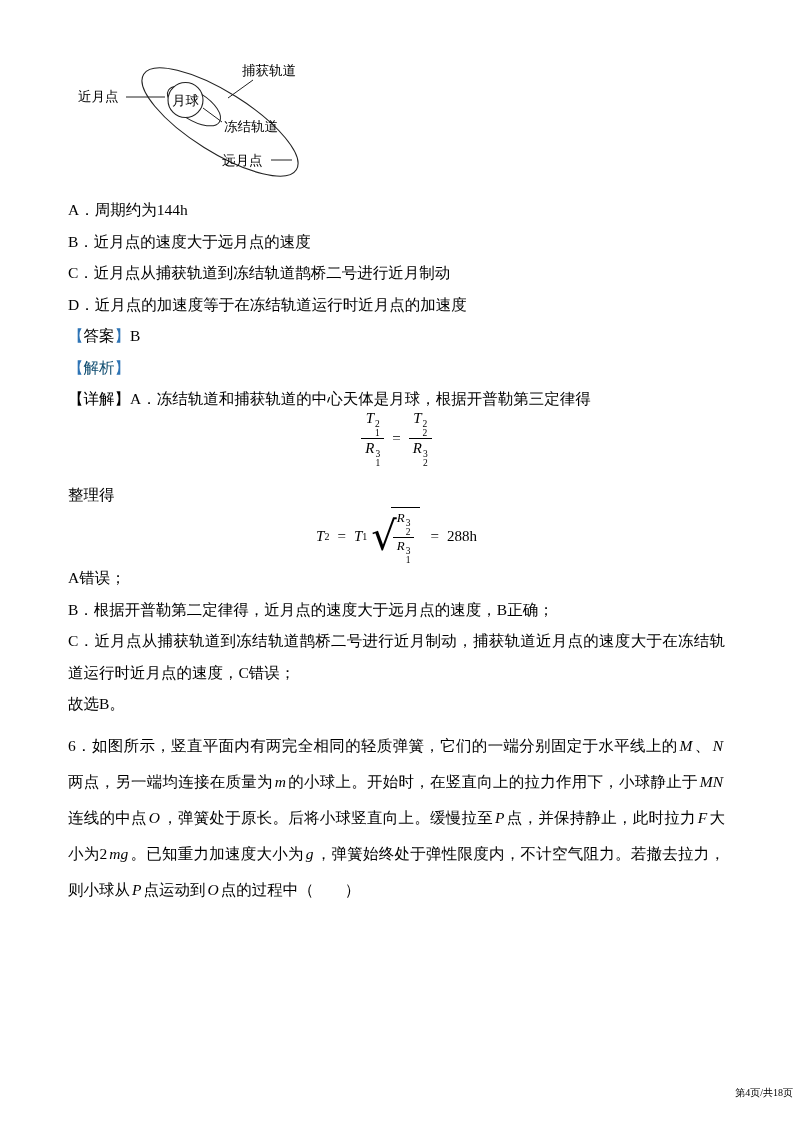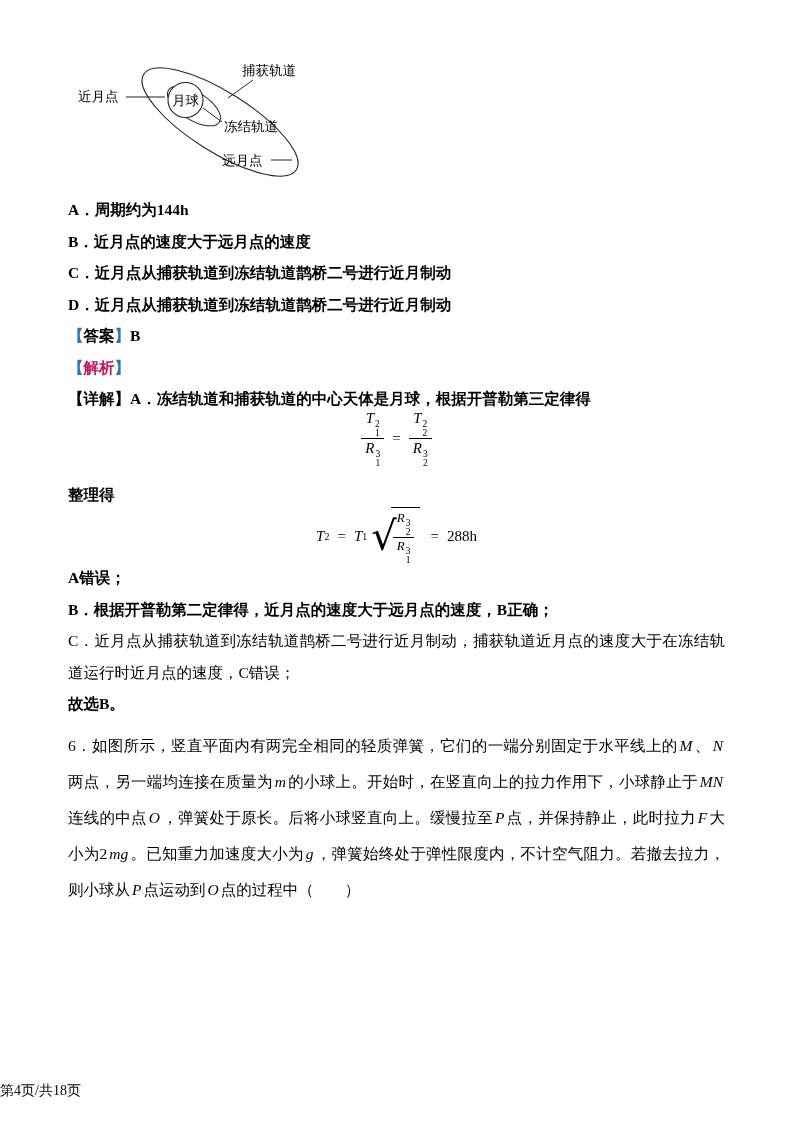--- a/index.html
+++ b/index.html
@@ -10,25 +10,25 @@
     margin:0 auto;
     background:#fff;
     color:#000;
     font-family:"Liberation Serif","DejaVu Serif",serif;
     font-size:15.5px;
     padding:55px 68px 0 68px;
     overflow:hidden;
   }
   .diagram-wrap { margin-left:4px; }
   svg text { font-family:"Liberation Serif","DejaVu Serif",serif; font-size:13.5px; fill:#000; }
-  .line { line-height:31.5px; white-space:nowrap;font-weight:bold; }
+  .line { line-height:31.5px; white-space:nowrap; }
   .para { line-height:31.5px; text-align:justify; }
   .q6-para { line-height:36px; text-align:justify; margin-top:8px; }
   .blue-bracket { color:#2e74b5; }
-  .teal-label { color:#be185d; }
+  .teal-label { color:#0c4a6e; }
   .formula-block {
     height:48px; display:flex; align-items:center; justify-content:center;
     font-size:15px;
   }
   .formula-block.tall { height:52px; }
   .frac { display:inline-block; vertical-align:middle; text-align:center; }
   .frac .num, .frac .den { display:block; padding:0 4px; line-height:1.2; }
   .frac .den { border-top:1px solid #000; }
   .mi { font-style:italic; }
   .stack {
@@ -38,21 +38,21 @@
   }
   .op { margin:0 8px; }
   .subsc { font-size:10px; font-style:normal; vertical-align:-3px; }
   .sqrt { display:inline-flex; align-items:center; vertical-align:middle; margin:0 2px 0 4px; }
   .sqrt-sym { font-size:40px; line-height:40px; font-family:"DejaVu Sans",sans-serif; font-style:normal; }
   .sqrt-body { border-top:1.4px solid #000; padding:2px 6px 1px 2px; margin-left:-6px; }
   .sqrt-body .frac { font-size:13px; }
   .seg-math { font-style:italic; padding:0 2px; }
   .footer {
     position:absolute; bottom:22px; left:0; width:100%;
-    text-align:left; font-size:14px;
+    text-align:right; font-size:10px;
   }
 </style>
 </head>
 <body>
 
 <div class="page">
 
   <div class="diagram-wrap">
     <svg width="260" height="135" viewBox="0 0 260 135">
       <ellipse cx="148" cy="67" rx="90" ry="30" transform="rotate(32 148 67)" fill="none" stroke="#222" stroke-width="1.1"></ellipse>
@@ -70,21 +70,21 @@
       <text x="152" y="76">冻结轨道</text>
 
       <text x="150" y="110">远月点</text>
       <line x1="199" y1="105" x2="220" y2="105" stroke="#222" stroke-width="1"></line>
     </svg>
   </div>
 
   <div class="line">A．周期约为144h</div>
   <div class="line">B．近月点的速度大于远月点的速度</div>
   <div class="line">C．近月点从捕获轨道到冻结轨道鹊桥二号进行近月制动</div>
-  <div class="line">D．近月点从捕获轨道到冻结轨道鹊桥二号进行近月制动</div>
+  <div class="line">D．近月点的加速度等于在冻结轨道运行时近月点的加速度</div>
 
   <div class="line">
     <span class="blue-bracket">【</span><span>答案</span><span class="blue-bracket">】</span><span>B</span>
   </div>
 
   <div class="line">
     <span class="blue-bracket">【</span><span class="teal-label">解析</span><span class="blue-bracket">】</span>
   </div>
 
   <div class="line">【详解】A．冻结轨道和捕获轨道的中心天体是月球，根据开普勒第三定律得</div>

